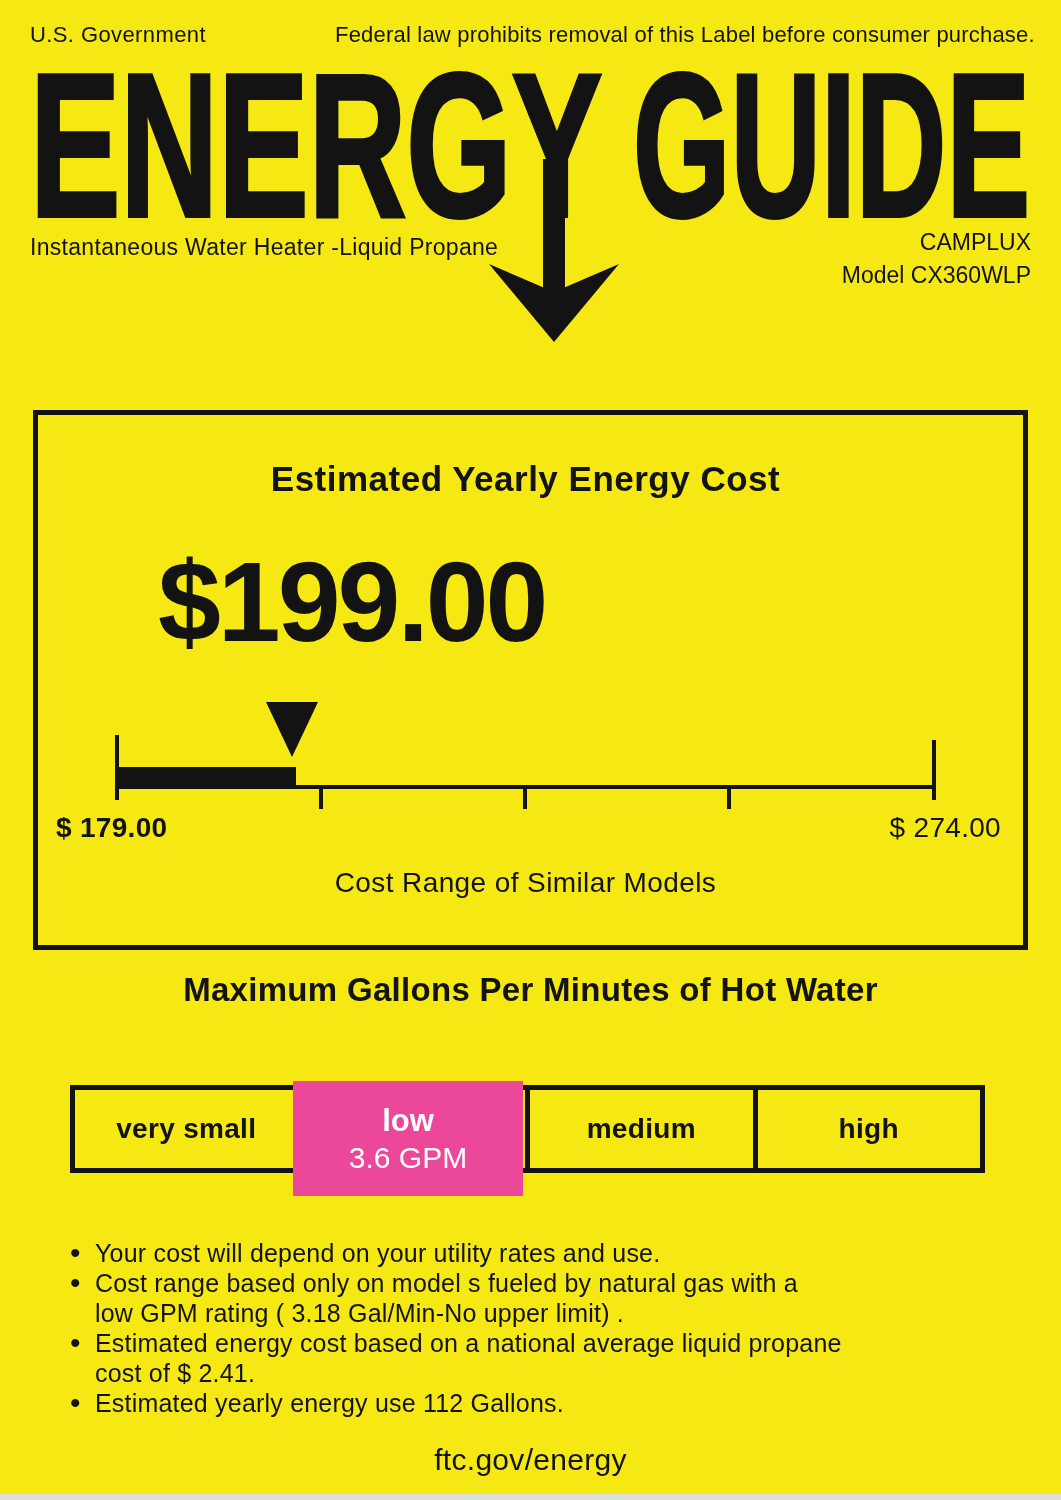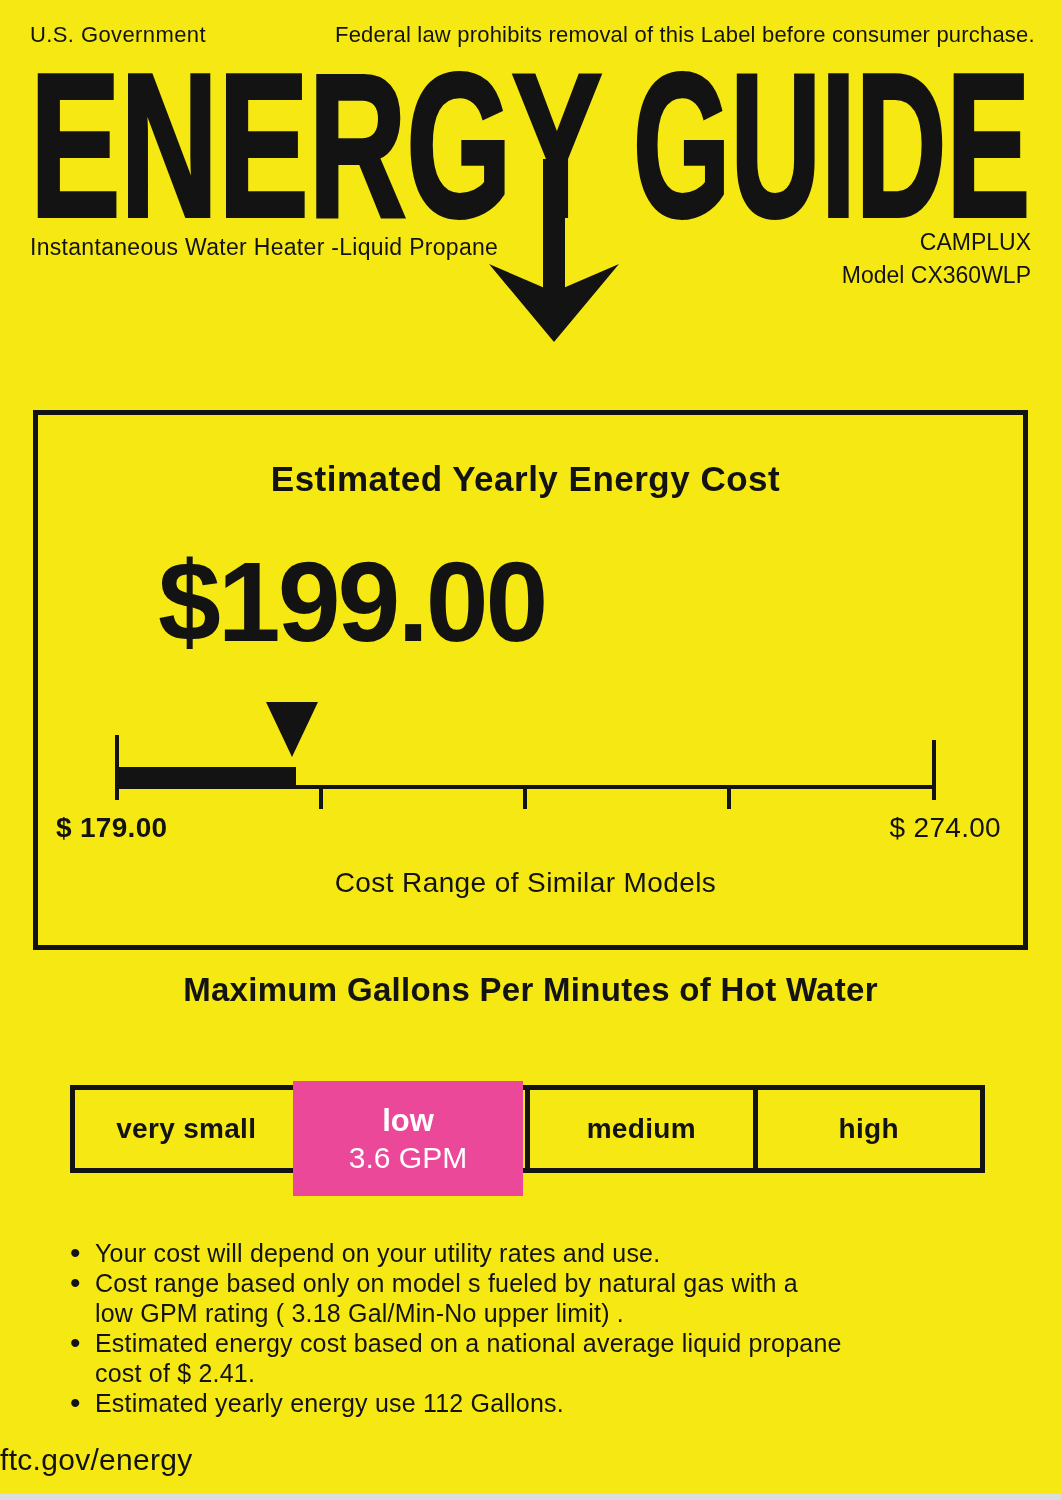--- a/index.html
+++ b/index.html
@@ -45,21 +45,21 @@
   .lowcell{left:293px;top:1081px;width:230px;height:115px;background:#ec4899;color:#fff;
     display:flex;flex-direction:column;justify-content:center;align-items:center;z-index:2;}
   .lowcell .l1{font-size:31px;font-weight:bold;line-height:37px;}
   .lowcell .l2{font-size:30px;font-weight:normal;line-height:37px;}
   
   .notes{left:56px;top:1226px;width:880px;margin:12px;padding:0;list-style:none;
     font-size:25px;line-height:30px;font-weight:500;letter-spacing:.2px;}
   .notes li{position:relative;padding-left:27px;white-space:pre-line;}
   .notes li::before{content:"\2022";position:absolute;left:2px;top:0;font-size:30px;}
   
-  .footer{left:0;top:1443px;width:1061px;font-size:30px;font-weight:500;letter-spacing:.3px;}
+  .footer{left:0;top:1443px;width:1061px;text-align:center;font-size:30px;font-weight:500;letter-spacing:.3px;}
 </style>
 </head>
 <body>
 
 <div class="page">
 
   <div class="abs gov">U.S. Government</div>
   <div class="abs federal">Federal law prohibits removal of this Label before consumer purchase.</div>
 
   <svg class="abs logo" viewBox="0 0 1000 288" preserveAspectRatio="none">

